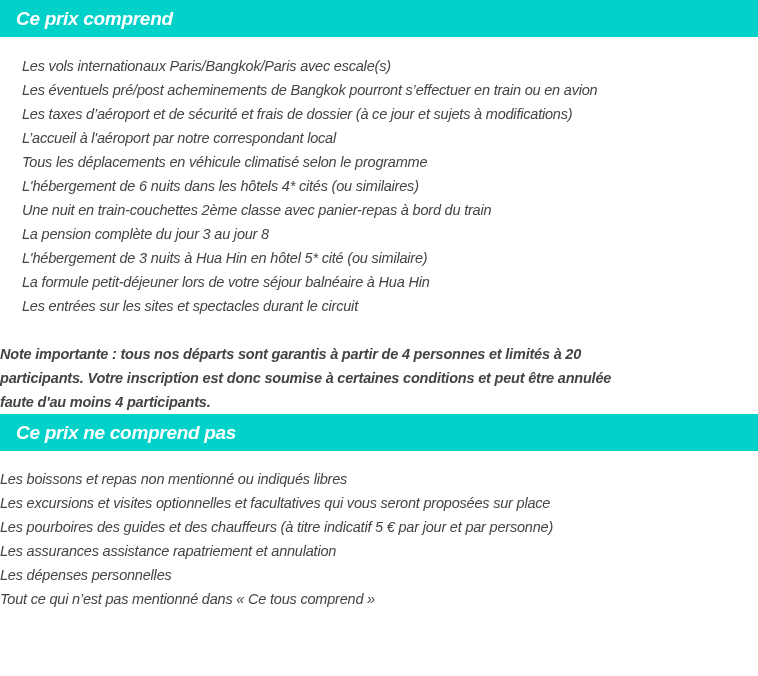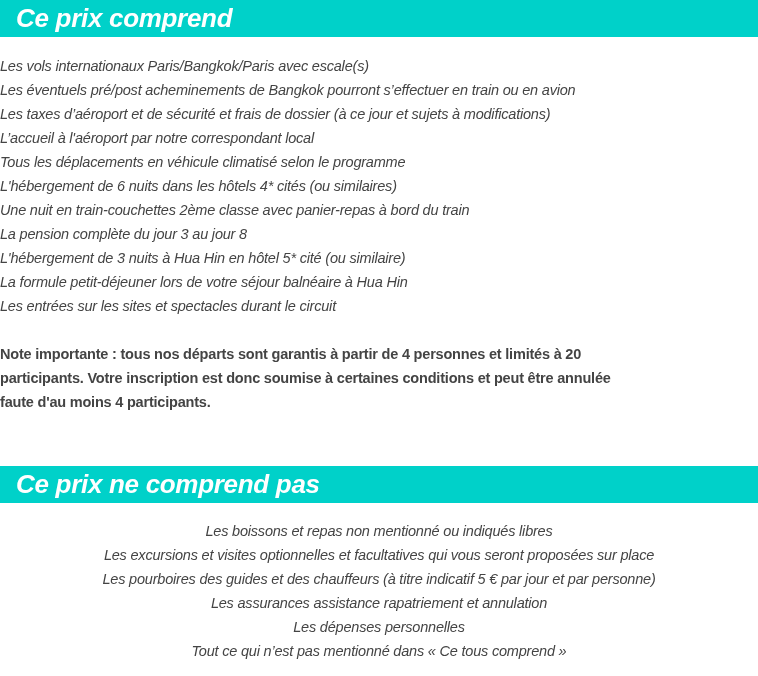--- a/index.html
+++ b/index.html
@@ -20,51 +20,52 @@
       width: 758px;
       box-sizing: border-box;
       padding-left: 16px;
       display: flex;
       align-items: center;
     }
     .section-title {
       color: #ffffff;
       font-style: italic;
       font-weight: bold;
-      font-size: 26px;
+      font-size: 19px;
       letter-spacing: -0.3px;
       margin: 0;
       line-height: 37px;
     }
     .item-list {
       list-style: none;
       margin: 0;
       padding: 0;
     }
     .item-list li {
       font-style: italic;
       font-size: 14.5px;
       line-height: 24px;
       height: 24px;
       color: #444444;
       white-space: nowrap;
       letter-spacing: -0.2px;
     }
-    #included-section .item-list { margin-top: 17px; }
+    #included-section .item-list { margin-top: 17px; padding-left: 22px; }
     .note {
+      font-style: italic;
       font-weight: bold;
       font-size: 14.5px;
       line-height: 24px;
       color: #444444;
       margin: 24px 0 0 0;
       letter-spacing: -0.2px;
       width: 612px;
     }
-    #excluded-section { margin-top: 52px; }
-    #excluded-section .item-list { margin-top: 16px; text-align: center; }
+    #excluded-section { }
+    #excluded-section .item-list { margin-top: 16px; }
   </style>
 </head>
 <body>
 
 <section id="included-section">
   <div class="section-bar">
     <h2 class="section-title">Ce prix comprend</h2>
   </div>
   <ul class="item-list">
     <li>Les vols internationaux Paris/Bangkok/Paris avec escale(s)</li>

